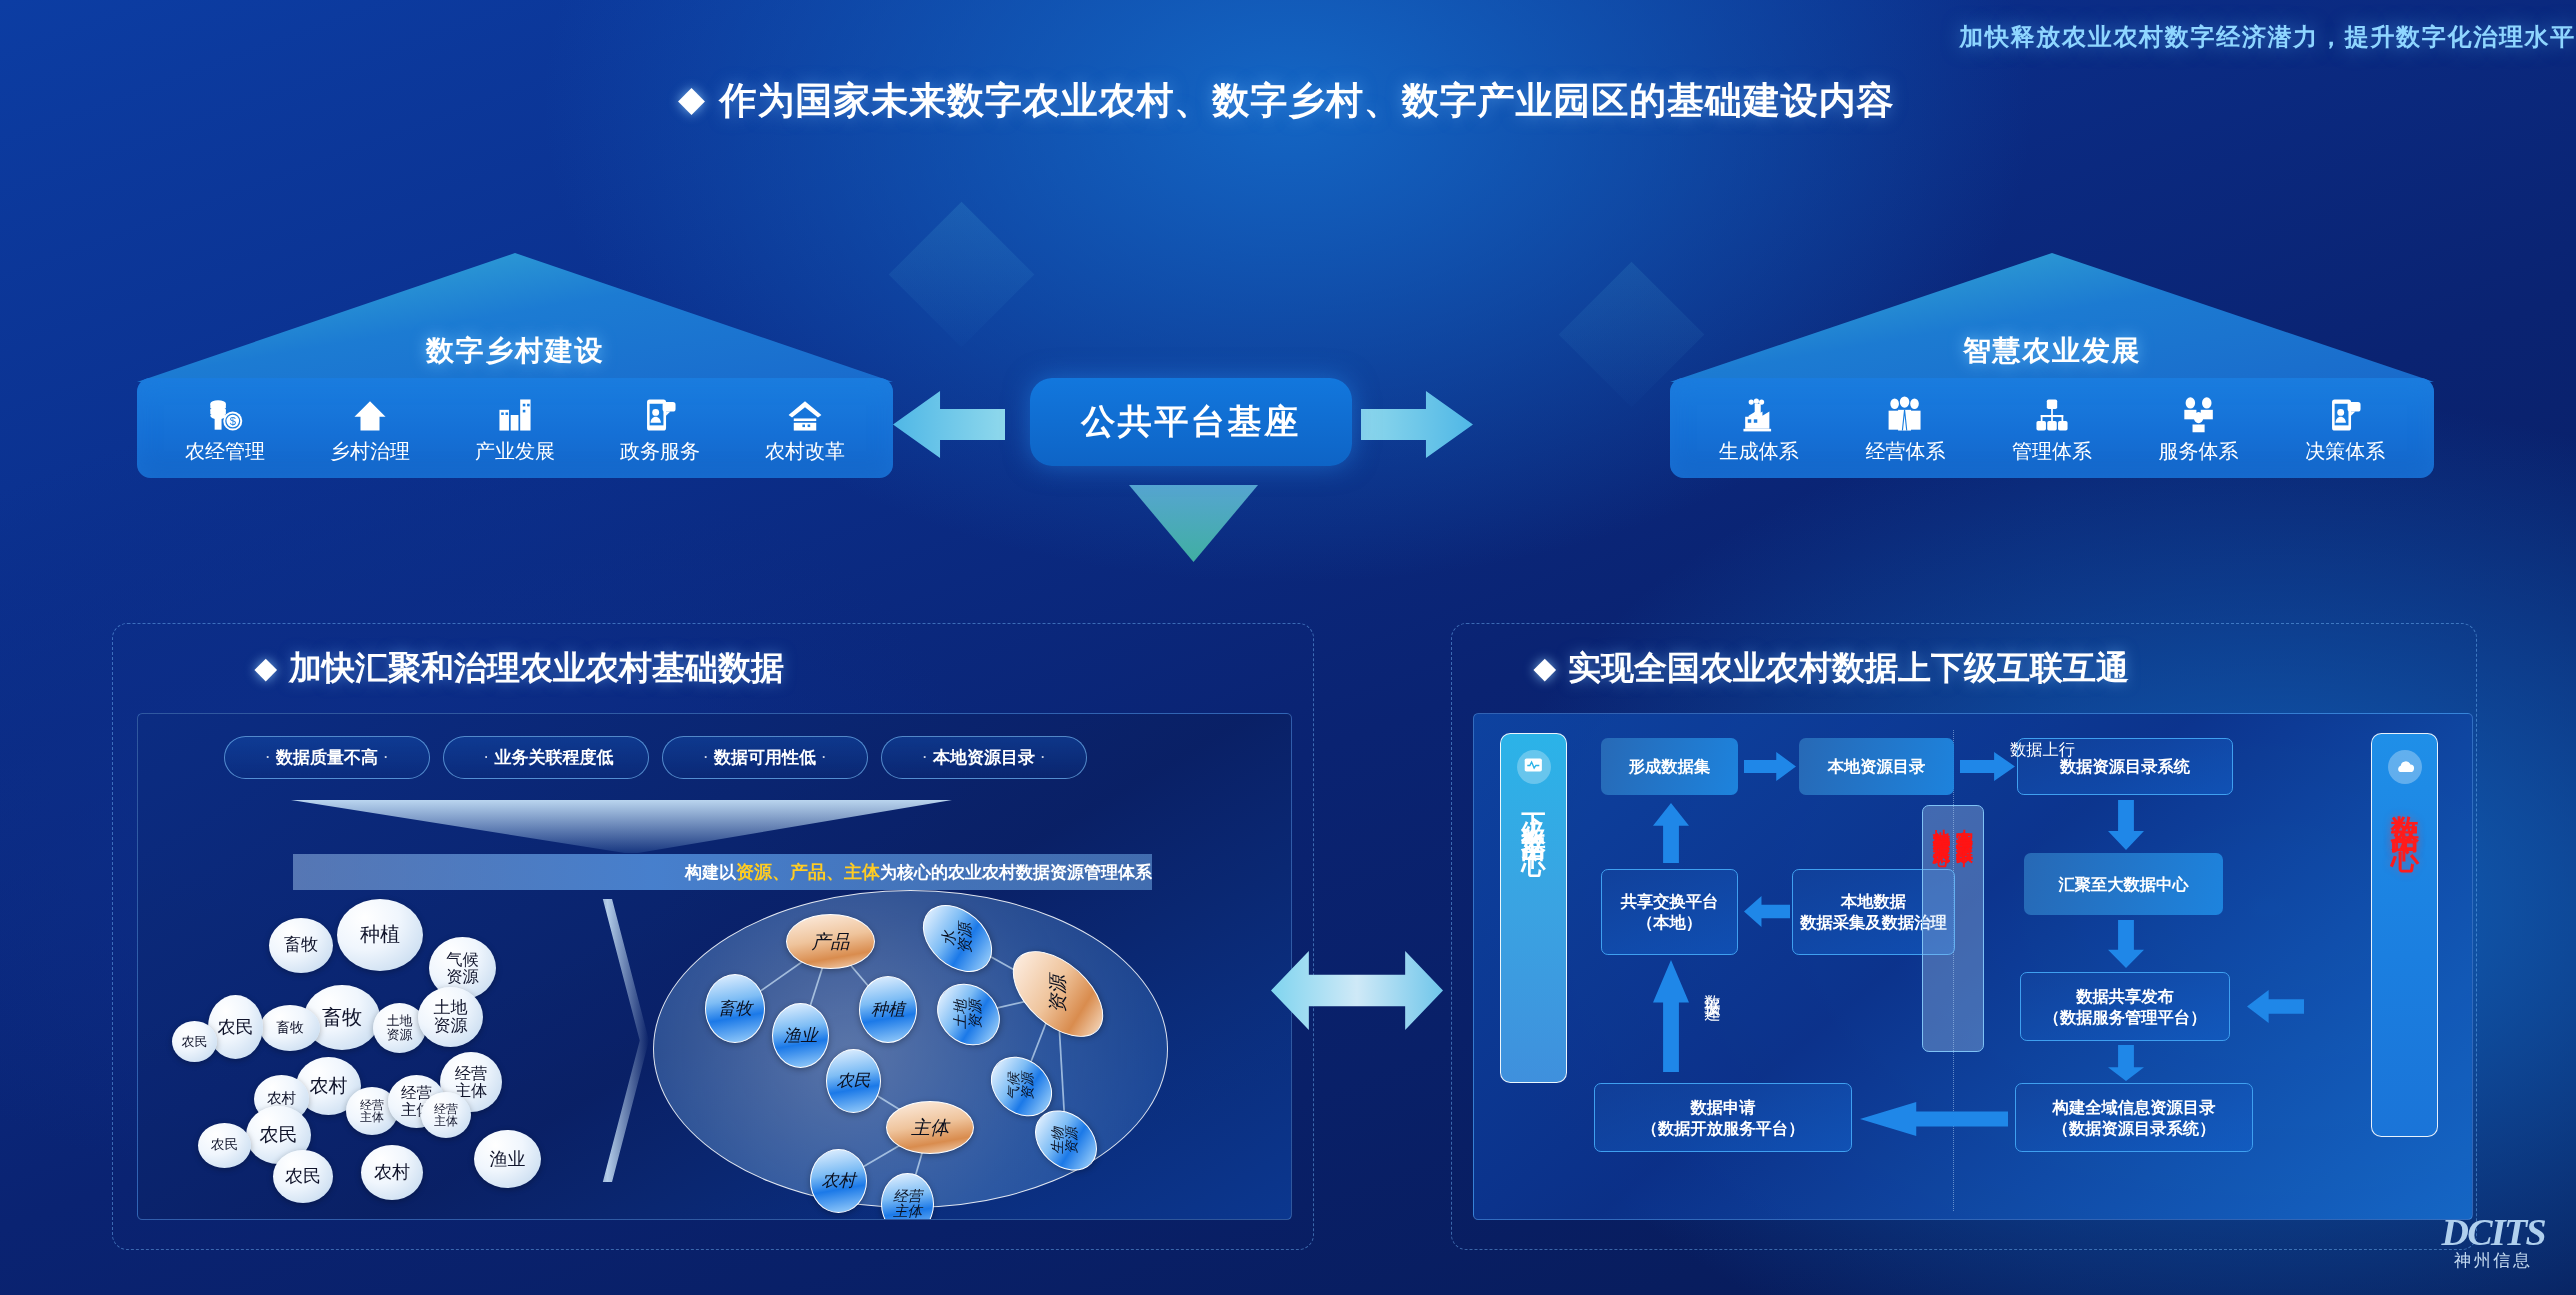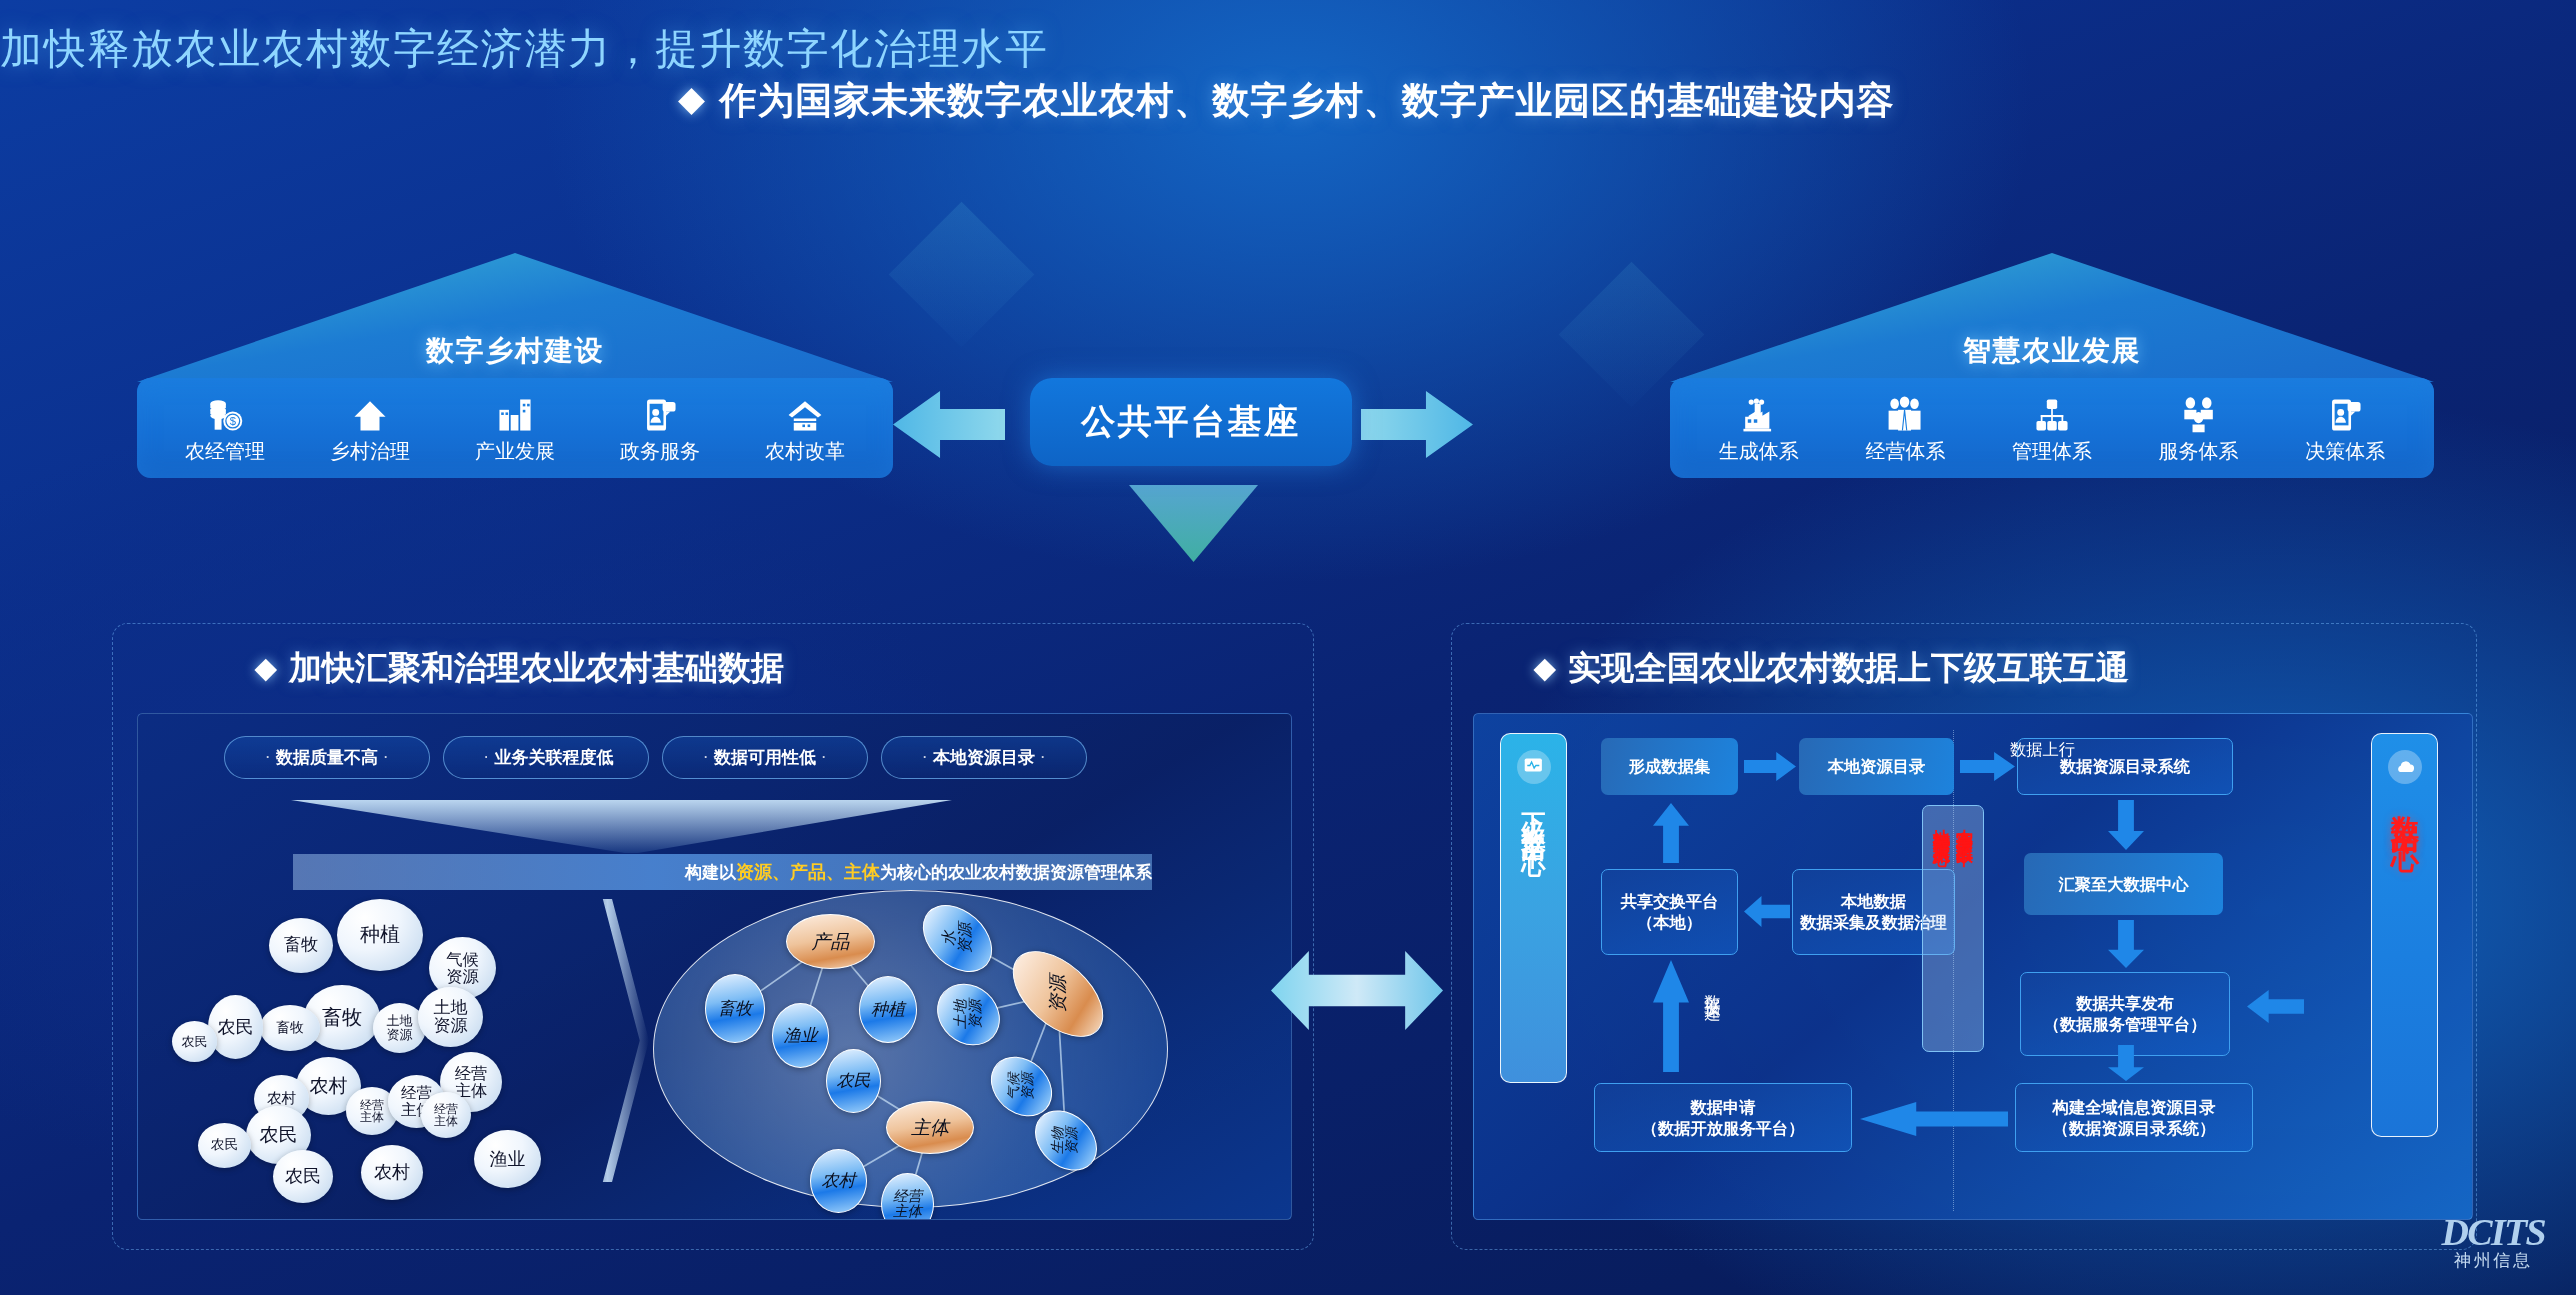--- a/index.html
+++ b/index.html
@@ -13,22 +13,22 @@
     position: relative; width: 2576px; height: 1296px;
     background:
       radial-gradient(ellipse 1202px 773px at 50% 8%, #1466c4 0%, rgba(20,102,196,0) 62%),
       radial-gradient(ellipse 945px 601px at 14% 62%, #0c2d87 0%, rgba(12,45,135,0) 65%),
       radial-gradient(ellipse 1202px 773px at 88% 70%, #1264bd 0%, rgba(18,100,189,0) 66%),
       linear-gradient(160deg, #0c3da3 0%, #0b2f8c 28%, #0a2372 55%, #071a55 100%);
     overflow: hidden;
   }
   
   .main-title {
-    position: absolute; left: 0; right: 0; top: 20.6px; text-align: left;
-    font-size: 42px; font-weight: 400; color: #8fd6ff; letter-spacing: 1.7px;
+    position: absolute; left: 0; right: 0; top: 20.6px; text-align: right;
+    font-size: 24px; font-weight: 700; color: #8fd6ff; letter-spacing: 1.7px;
     text-shadow: 0 0 19px rgba(90,190,255,.55);
   }
   .sub-title {
     position: absolute; left: 0; right: 0; top: 76px; text-align: center;
     font-size: 37px; font-weight: 700; color: #ffffff; letter-spacing: 0.9px;
     text-shadow: 0 0 15.5px rgba(120,190,255,.5);
   }
   .diamond {
     display: inline-block; width: 19px; height: 19px; background: #ffffff;
     transform: rotate(45deg); margin-right: 19px; vertical-align: 1.7px;
@@ -491,21 +491,21 @@
 
     <div class="fbox solid" style="left:127px; top:24px; width:137px; height:57px;">形成数据集</div>
     <div class="fbox solid" style="left:325px; top:24px; width:155px; height:57px;">本地资源目录</div>
     <div class="fbox outline" style="left:543px; top:24px; width:216px; height:57px;">数据资源目录系统</div>
 
     <div class="fbox outline" style="left:127px; top:155px; width:137px; height:86px; white-space:pre-line;">共享交换平台
 （本地）</div>
     <div class="fbox outline" style="left:318px; top:155px; width:163px; height:86px; white-space:pre-line;">本地数据
 数据采集及数据治理</div>
     <div class="fbox solid" style="left:550px; top:139px; width:199px; height:62px;">汇聚至大数据中心</div>
-    <div class="fbox outline" style="left:546px; top:258px; width:210px; height:84px; white-space:pre-line;">数据共享发布
+    <div class="fbox outline" style="left:546px; top:258px; width:210px; height:69px; white-space:pre-line;">数据共享发布
 （数据服务管理平台）</div>
     <div class="fbox outline" style="left:120px; top:369px; width:258px; height:69px; white-space:pre-line;">数据申请
 （数据开放服务平台）</div>
     <div class="fbox outline" style="left:541px; top:369px; width:238px; height:69px; white-space:pre-line;">构建全域信息资源目录
 （数据资源目录系统）</div>
 
     <div class="far right" style="left:270px; top:38px; width:52px; height:29px;"></div>
     <div class="far up" style="left:179px; top:89px; width:36px; height:60px;"></div>
     <div class="far up" style="left:179px; top:246px; width:36px; height:112px;"></div>
     <div class="far left" style="left:270px; top:182px; width:46px; height:31px;"></div>

